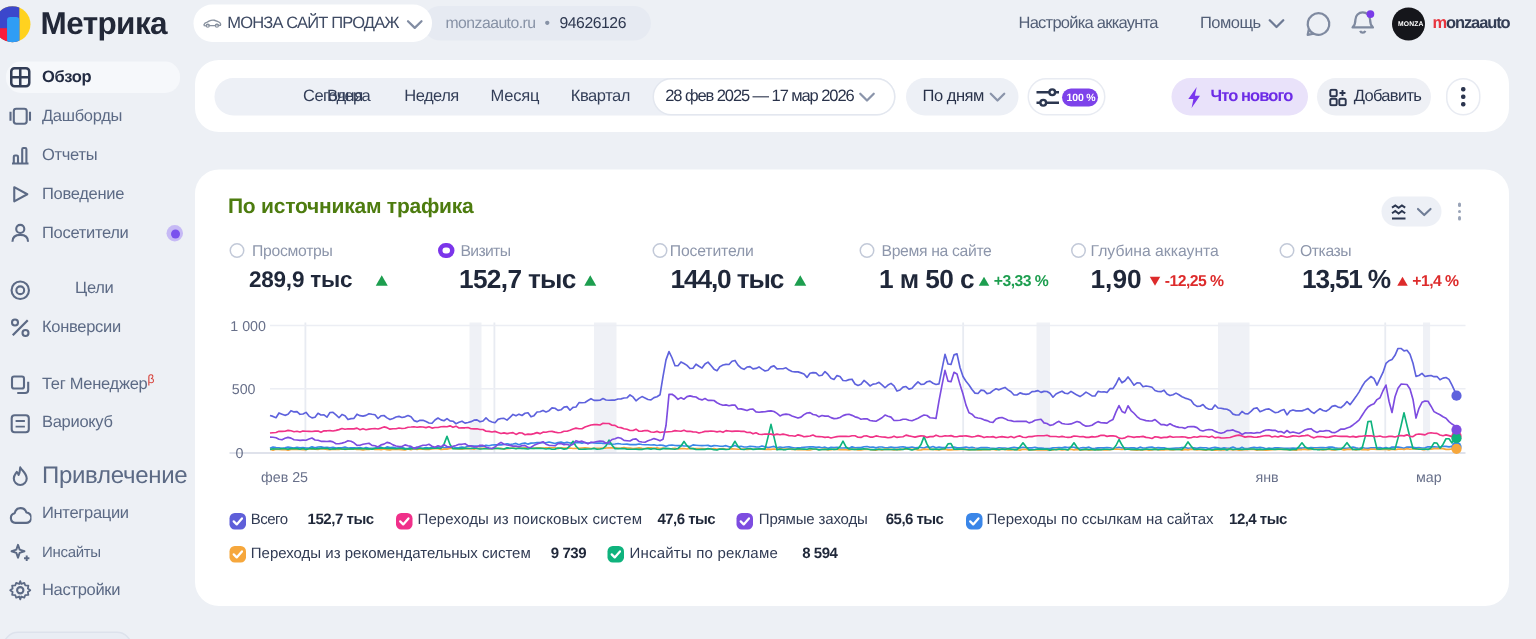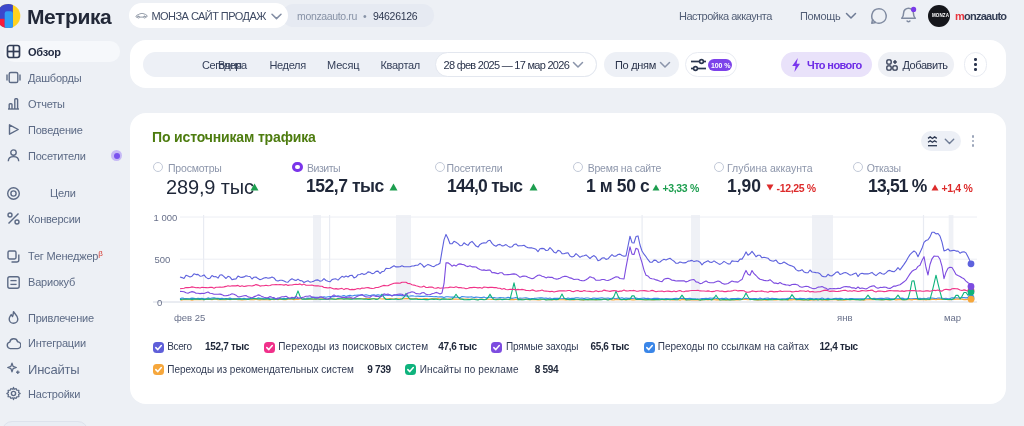--- a/index.html
+++ b/index.html
@@ -103,31 +103,31 @@
 <div class="t vc" style="left:28px;top:256px;font-size:11px;font-weight:400;color:#5c6a85;letter-spacing:-0.2px;">Тег Менеджер<span style="font-size:8px;color:#d63a32;vertical-align:4px">β</span></div>
 <svg class="a" style="left:6px;top:274.5px;width:15px;height:15px" viewBox="0 0 15 15">
     <rect x="1.8" y="1.8" width="11.4" height="11.4" rx="2" fill="none" stroke="#5c6a85" stroke-width="1.4"></rect>
     <line x1="4.4" y1="5.6" x2="10.6" y2="5.6" stroke="#5c6a85" stroke-width="1.3"></line>
     <line x1="4.4" y1="9.4" x2="10.6" y2="9.4" stroke="#5c6a85" stroke-width="1.3"></line>
   </svg>
 <div class="t vc" style="left:28px;top:282px;font-size:11px;font-weight:400;color:#5c6a85;letter-spacing:-0.2px;">Вариокуб</div>
 <svg class="a" style="left:6px;top:310.0px;width:15px;height:15px" viewBox="0 0 15 15">
     <path d="M7.5 1.6 C8.4 3.6 11.8 5.4 11.8 9 A4.3 4.3 0 0 1 3.2 9 C3.2 6.8 4.5 5.9 5.2 4.6 C5.8 5.3 6.1 5.7 6.4 6.6 C7.3 5.2 7.2 3.5 7.5 1.6 Z" fill="none" stroke="#5c6a85" stroke-width="1.4" stroke-linejoin="round"></path>
   </svg>
-<div class="t vc" style="left:28px;top:317.5px;font-size:11px;font-weight:400;color:#5c6a85;letter-spacing:-0.2px;">Привлечение</div>
+<div class="t vc" style="left:28px;top:317.5px;font-size:16px;font-weight:400;color:#5c6a85;letter-spacing:-0.2px;">Привлечение</div>
 <svg class="a" style="left:6px;top:335.5px;width:15px;height:15px" viewBox="0 0 15 15">
     <path d="M4.3 12.6 a3.3 3.3 0 0 1 -0.5 -6.5 a4 4 0 0 1 7.8 -0.4 a3 3 0 0 1 -0.4 6.9 Z" fill="none" stroke="#5c6a85" stroke-width="1.4" stroke-linejoin="round"></path>
   </svg>
 <div class="t vc" style="left:28px;top:343px;font-size:11px;font-weight:400;color:#5c6a85;letter-spacing:-0.2px;">Интеграции</div>
 <svg class="a" style="left:6px;top:361.0px;width:15px;height:15px" viewBox="0 0 15 15">
     <path d="M6 2.2 L7.1 5.4 L10.3 6.5 L7.1 7.6 L6 10.8 L4.9 7.6 L1.7 6.5 L4.9 5.4 Z" fill="none" stroke="#5c6a85" stroke-width="1.3" stroke-linejoin="round"></path>
     <line x1="11.8" y1="9.4" x2="11.8" y2="13" stroke="#5c6a85" stroke-width="1.3"></line>
     <line x1="10" y1="11.2" x2="13.6" y2="11.2" stroke="#5c6a85" stroke-width="1.3"></line>
   </svg>
-<div class="t vc" style="left:28px;top:368.5px;font-size:13px;font-weight:400;color:#5c6a85;letter-spacing:-0.2px;">Инсайты</div>
+<div class="t vc" style="left:28px;top:368.5px;font-size:10px;font-weight:400;color:#5c6a85;letter-spacing:-0.2px;">Инсайты</div>
 <svg class="a" style="left:6px;top:386.0px;width:15px;height:15px" viewBox="0 0 15 15">
     <circle cx="7.5" cy="7.5" r="2.1" fill="none" stroke="#5c6a85" stroke-width="1.4"></circle>
     <path d="M7.5 1.4 L8.2 3.3 L10.2 2.6 L10.8 4.2 L12.9 4.4 L12.6 6.4 L14.2 7.5 L12.6 8.6 L12.9 10.6 L10.8 10.8 L10.2 12.4 L8.2 11.7 L7.5 13.6 L6.8 11.7 L4.8 12.4 L4.2 10.8 L2.1 10.6 L2.4 8.6 L0.8 7.5 L2.4 6.4 L2.1 4.4 L4.2 4.2 L4.8 2.6 L6.8 3.3 Z" fill="none" stroke="#5c6a85" stroke-width="1.2" stroke-linejoin="round"></path>
   </svg>
 <div class="t vc" style="left:28px;top:393.5px;font-size:11px;font-weight:400;color:#5c6a85;letter-spacing:-0.2px;">Настройки</div>
 <div class="a" style="left:111px;top:150px;width:11px;height:11px;border-radius:50%;background:#c6b9f5"></div>
 <div class="a" style="left:113.5px;top:152.5px;width:6px;height:6px;border-radius:50%;background:#7a52ee"></div>
 <div class="a" style="left:2px;top:421px;width:86px;height:20px;border-radius:10px;background:#e9edf4;border:1px solid #dde2ec"></div>
 <div class="card" style="left:130px;top:40px;width:876px;height:48px"></div>
 <div class="pill" style="left:143px;top:52px;width:454px;height:25px;background:#edf0f6"></div>
@@ -182,21 +182,21 @@
 <line x1="1" y1="10.7" x2="10" y2="10.7" stroke="#2c3750" stroke-width="1.3"></line>
   </svg>
 <svg class="a" style="left:943.5px;top:137.5px;width:11px;height:7px" viewBox="0 0 11 7">
     <path d="M1.3 1.3 L5.5 5.4 L9.7 1.3" fill="none" stroke="#707d96" stroke-width="1.4" stroke-linecap="round" stroke-linejoin="round"></path>
   </svg>
 <div class="a" style="left:971.6px;top:135.2px;width:2.6px;height:2.6px;border-radius:50%;background:#9aa4b8"></div>
 <div class="a" style="left:971.6px;top:139.8px;width:2.6px;height:2.6px;border-radius:50%;background:#9aa4b8"></div>
 <div class="a" style="left:971.6px;top:144.4px;width:2.6px;height:2.6px;border-radius:50%;background:#9aa4b8"></div>
 <div class="a" style="left:153.4px;top:162.0px;width:10px;height:10px;border-radius:50%;border:1.3px solid #c2c9d8;background:#fff"></div>
 <div class="t vc" style="left:168px;top:167.5px;font-size:10.5px;font-weight:400;color:#8d96ab;letter-spacing:-0.2px;">Просмотры</div>
-<div class="t vc" style="left:166px;top:187px;font-size:20px;font-weight:400;color:#1f2739;letter-spacing:-0.15px;">289,9 тыс</div>
+<div class="t vc" style="left:166px;top:187px;font-size:15px;font-weight:700;color:#1f2739;letter-spacing:-0.15px;">289,9 тыс</div>
 <div class="a" style="left:292.3px;top:161.7px;width:10.6px;height:10.6px;border-radius:50%;border:3.4px solid #7b35ea;background:#fff"></div>
 <div class="t vc" style="left:307px;top:167.5px;font-size:10.5px;font-weight:400;color:#8d96ab;letter-spacing:-0.45px;">Визиты</div>
 <div class="t vc" style="left:306px;top:187px;font-size:17.5px;font-weight:700;color:#1f2739;letter-spacing:-0.45px;">152,7 тыс</div>
 <div class="a" style="left:435.0px;top:162.0px;width:10px;height:10px;border-radius:50%;border:1.3px solid #c2c9d8;background:#fff"></div>
 <div class="t vc" style="left:446.5px;top:167.5px;font-size:10.5px;font-weight:400;color:#8d96ab;letter-spacing:-0.1px;">Посетители</div>
 <div class="t vc" style="left:447px;top:187px;font-size:17.5px;font-weight:700;color:#1f2739;letter-spacing:-0.75px;">144,0 тыс</div>
 <div class="a" style="left:572.6px;top:162.0px;width:10px;height:10px;border-radius:50%;border:1.3px solid #c2c9d8;background:#fff"></div>
 <div class="t vc" style="left:587.7px;top:167.5px;font-size:10.5px;font-weight:400;color:#8d96ab;letter-spacing:-0.23px;">Время на сайте</div>
 <div class="t vc" style="left:586px;top:187px;font-size:17.5px;font-weight:700;color:#1f2739;letter-spacing:-0.4px;">1 м 50 с</div>
 <svg class="a" style="left:652px;top:183.5px;width:8px;height:7px" viewBox="0 0 9 8">

